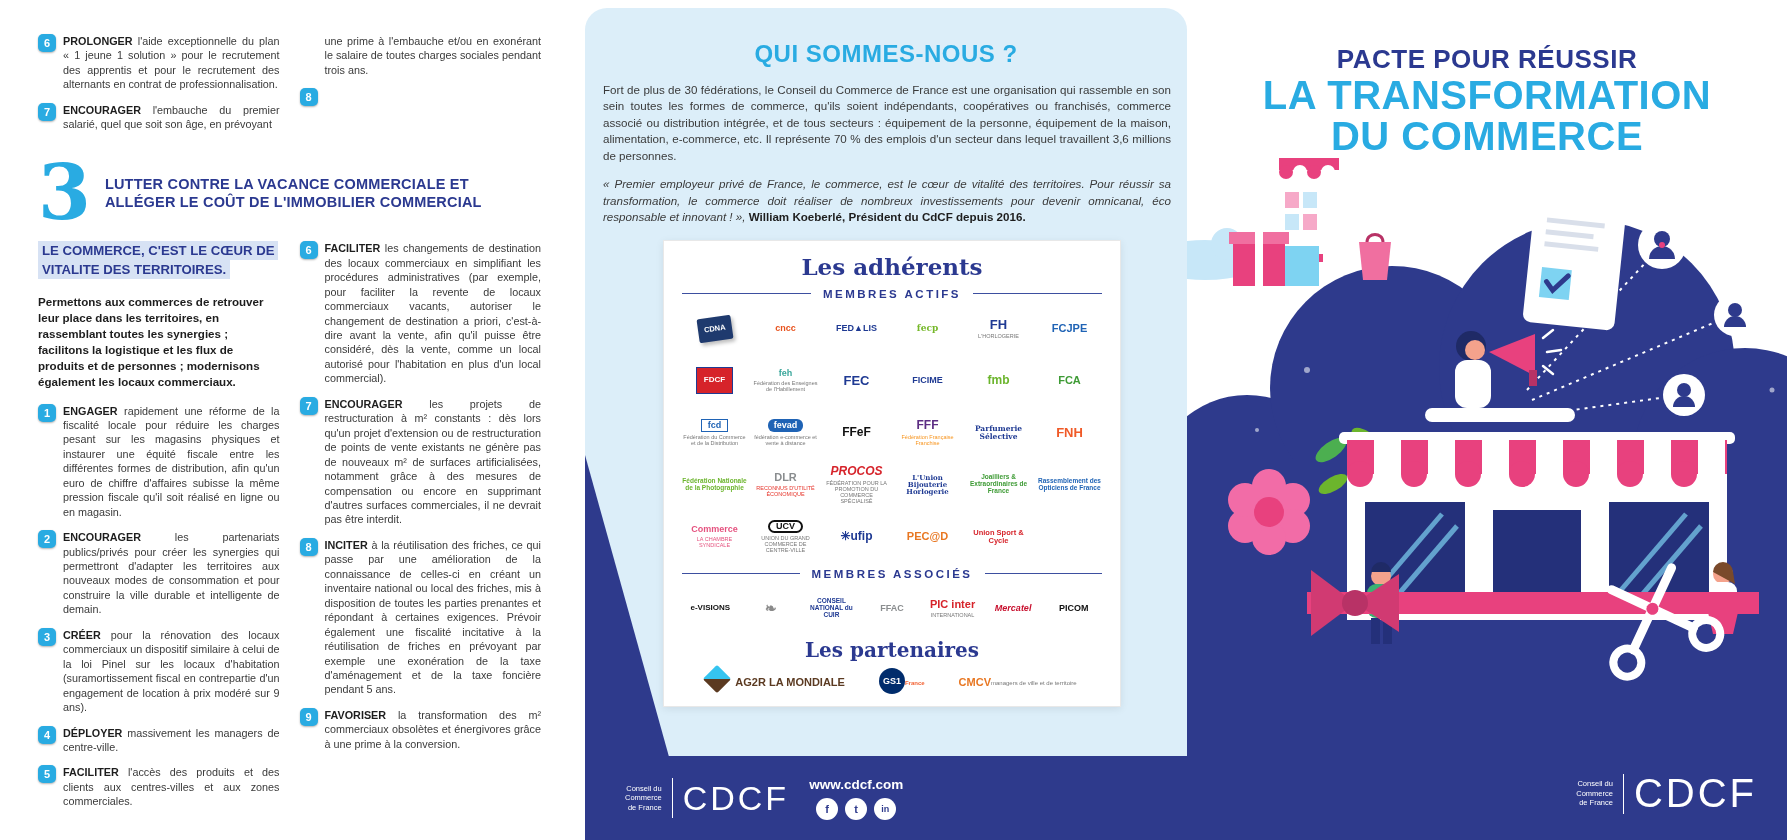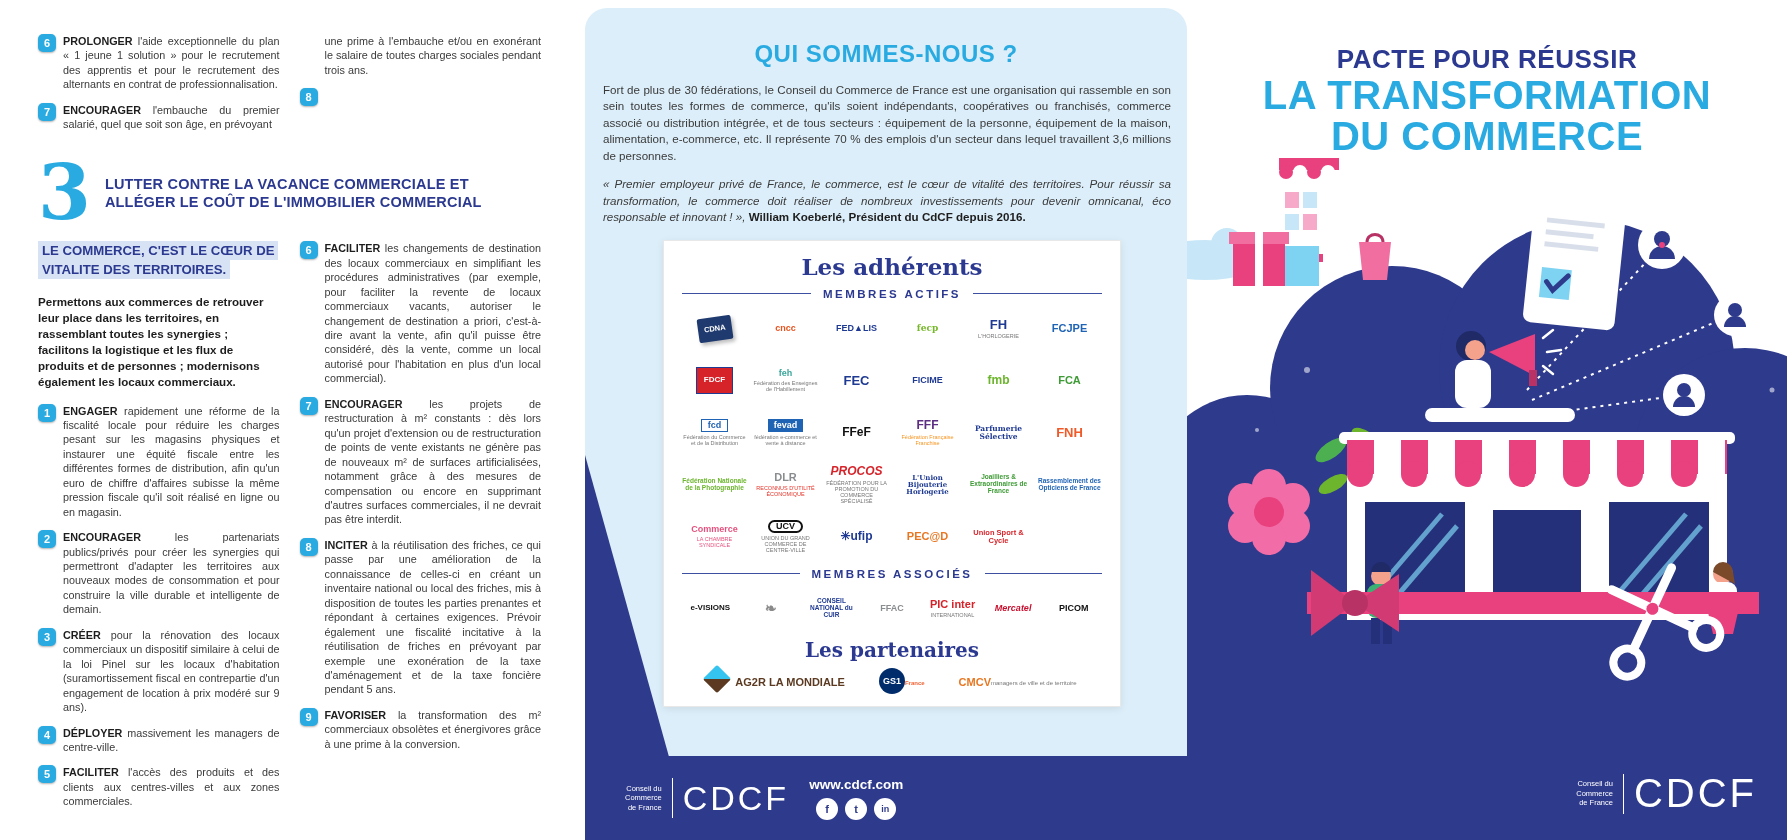--- a/index.html
+++ b/index.html
@@ -218,21 +218,21 @@
             </div>
           <div class="lg">
               <span class="nm" style="font-size: 11px; color: rgb(62, 155, 53);">FCA</span>
             </div>
 
           <div class="lg">
               <span class="nm" style="border: 1px solid rgb(31, 99, 181); padding: 1px 6px; color: rgb(31, 99, 181);">fcd</span>
               <span class="cp">Fédération du Commerce et de la Distribution</span>
             </div>
           <div class="lg">
-              <span class="nm" style="background:#1F63B5;color:#fff !important;padding:2px 6px;border-radius:0">fevad</span>
+              <span class="nm" style="background:#1F63B5;color:#fff !important;padding:2px 6px;border-radius:6px">fevad</span>
               <span class="cp">fédération e-commerce et vente à distance</span>
             </div>
           <div class="lg">
               <span class="nm" style="font-size: 12px; color: rgb(17, 17, 17);">FFeF</span>
             </div>
           <div class="lg">
               <span class="nm" style="font-size: 12px; color: rgb(92, 45, 131);">FFF</span>
               <span class="cp" style="color:#F7941D">Fédération Française Franchise</span>
             </div>
           <div class="lg">

